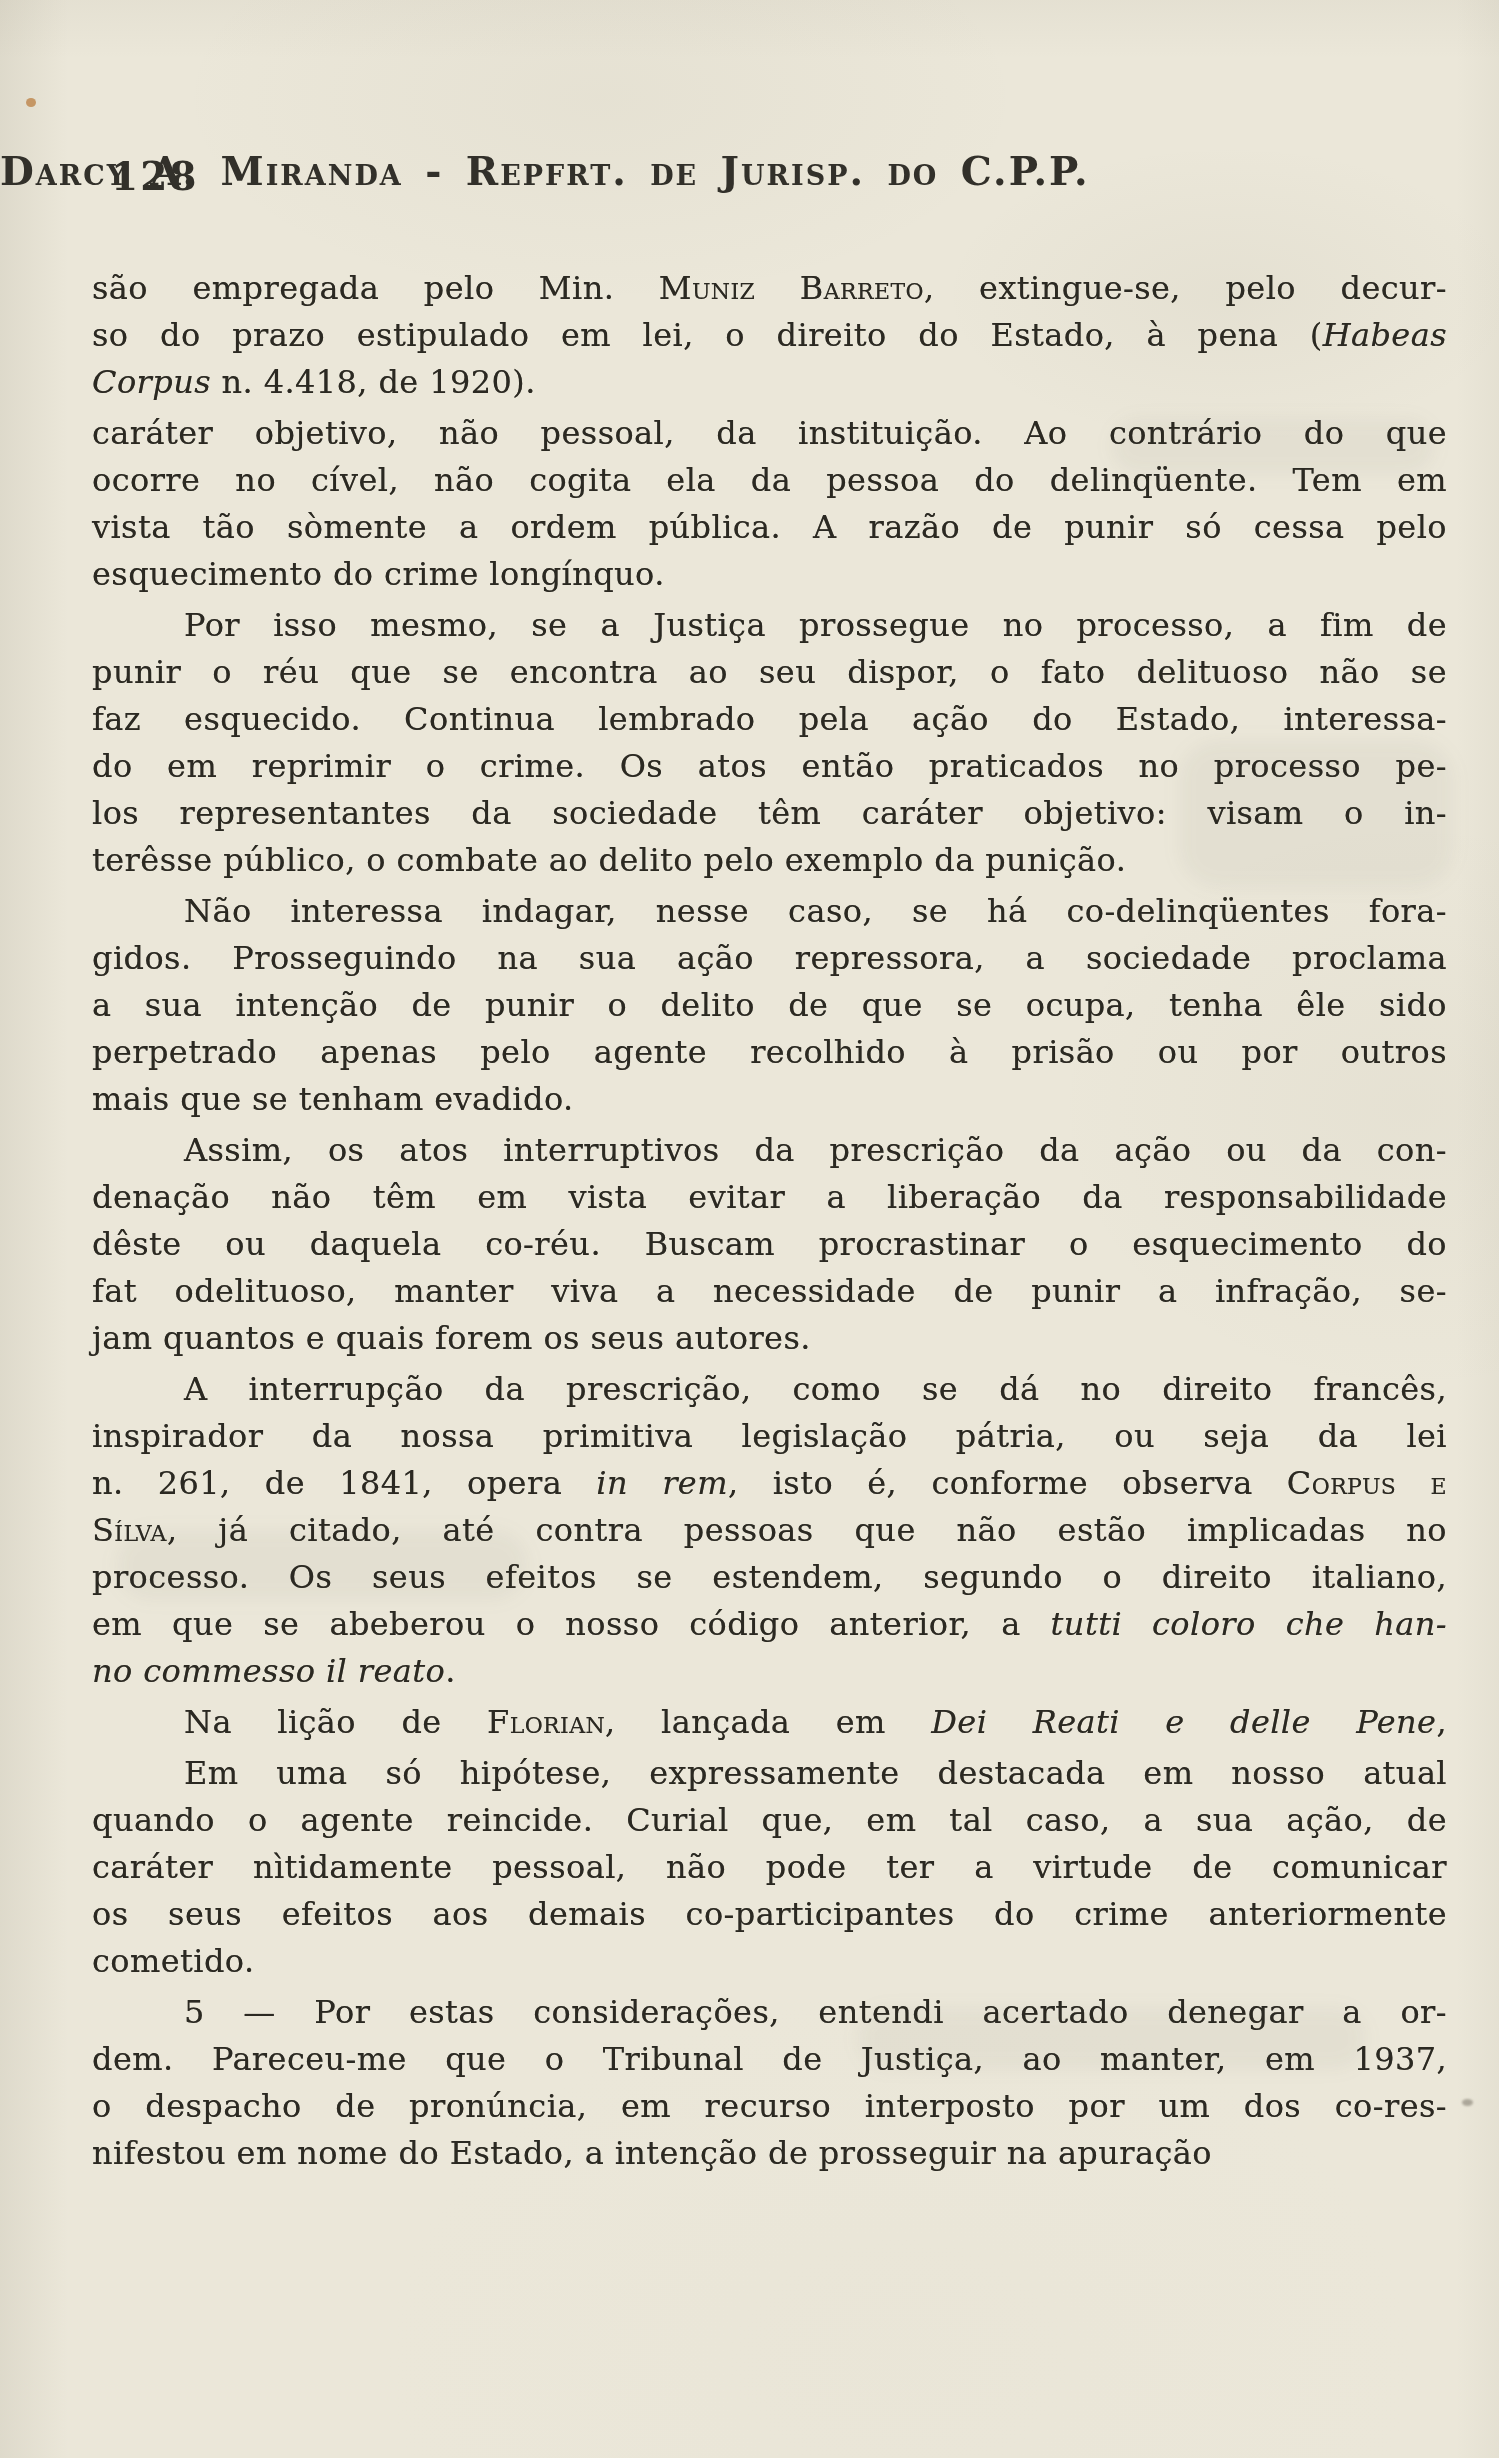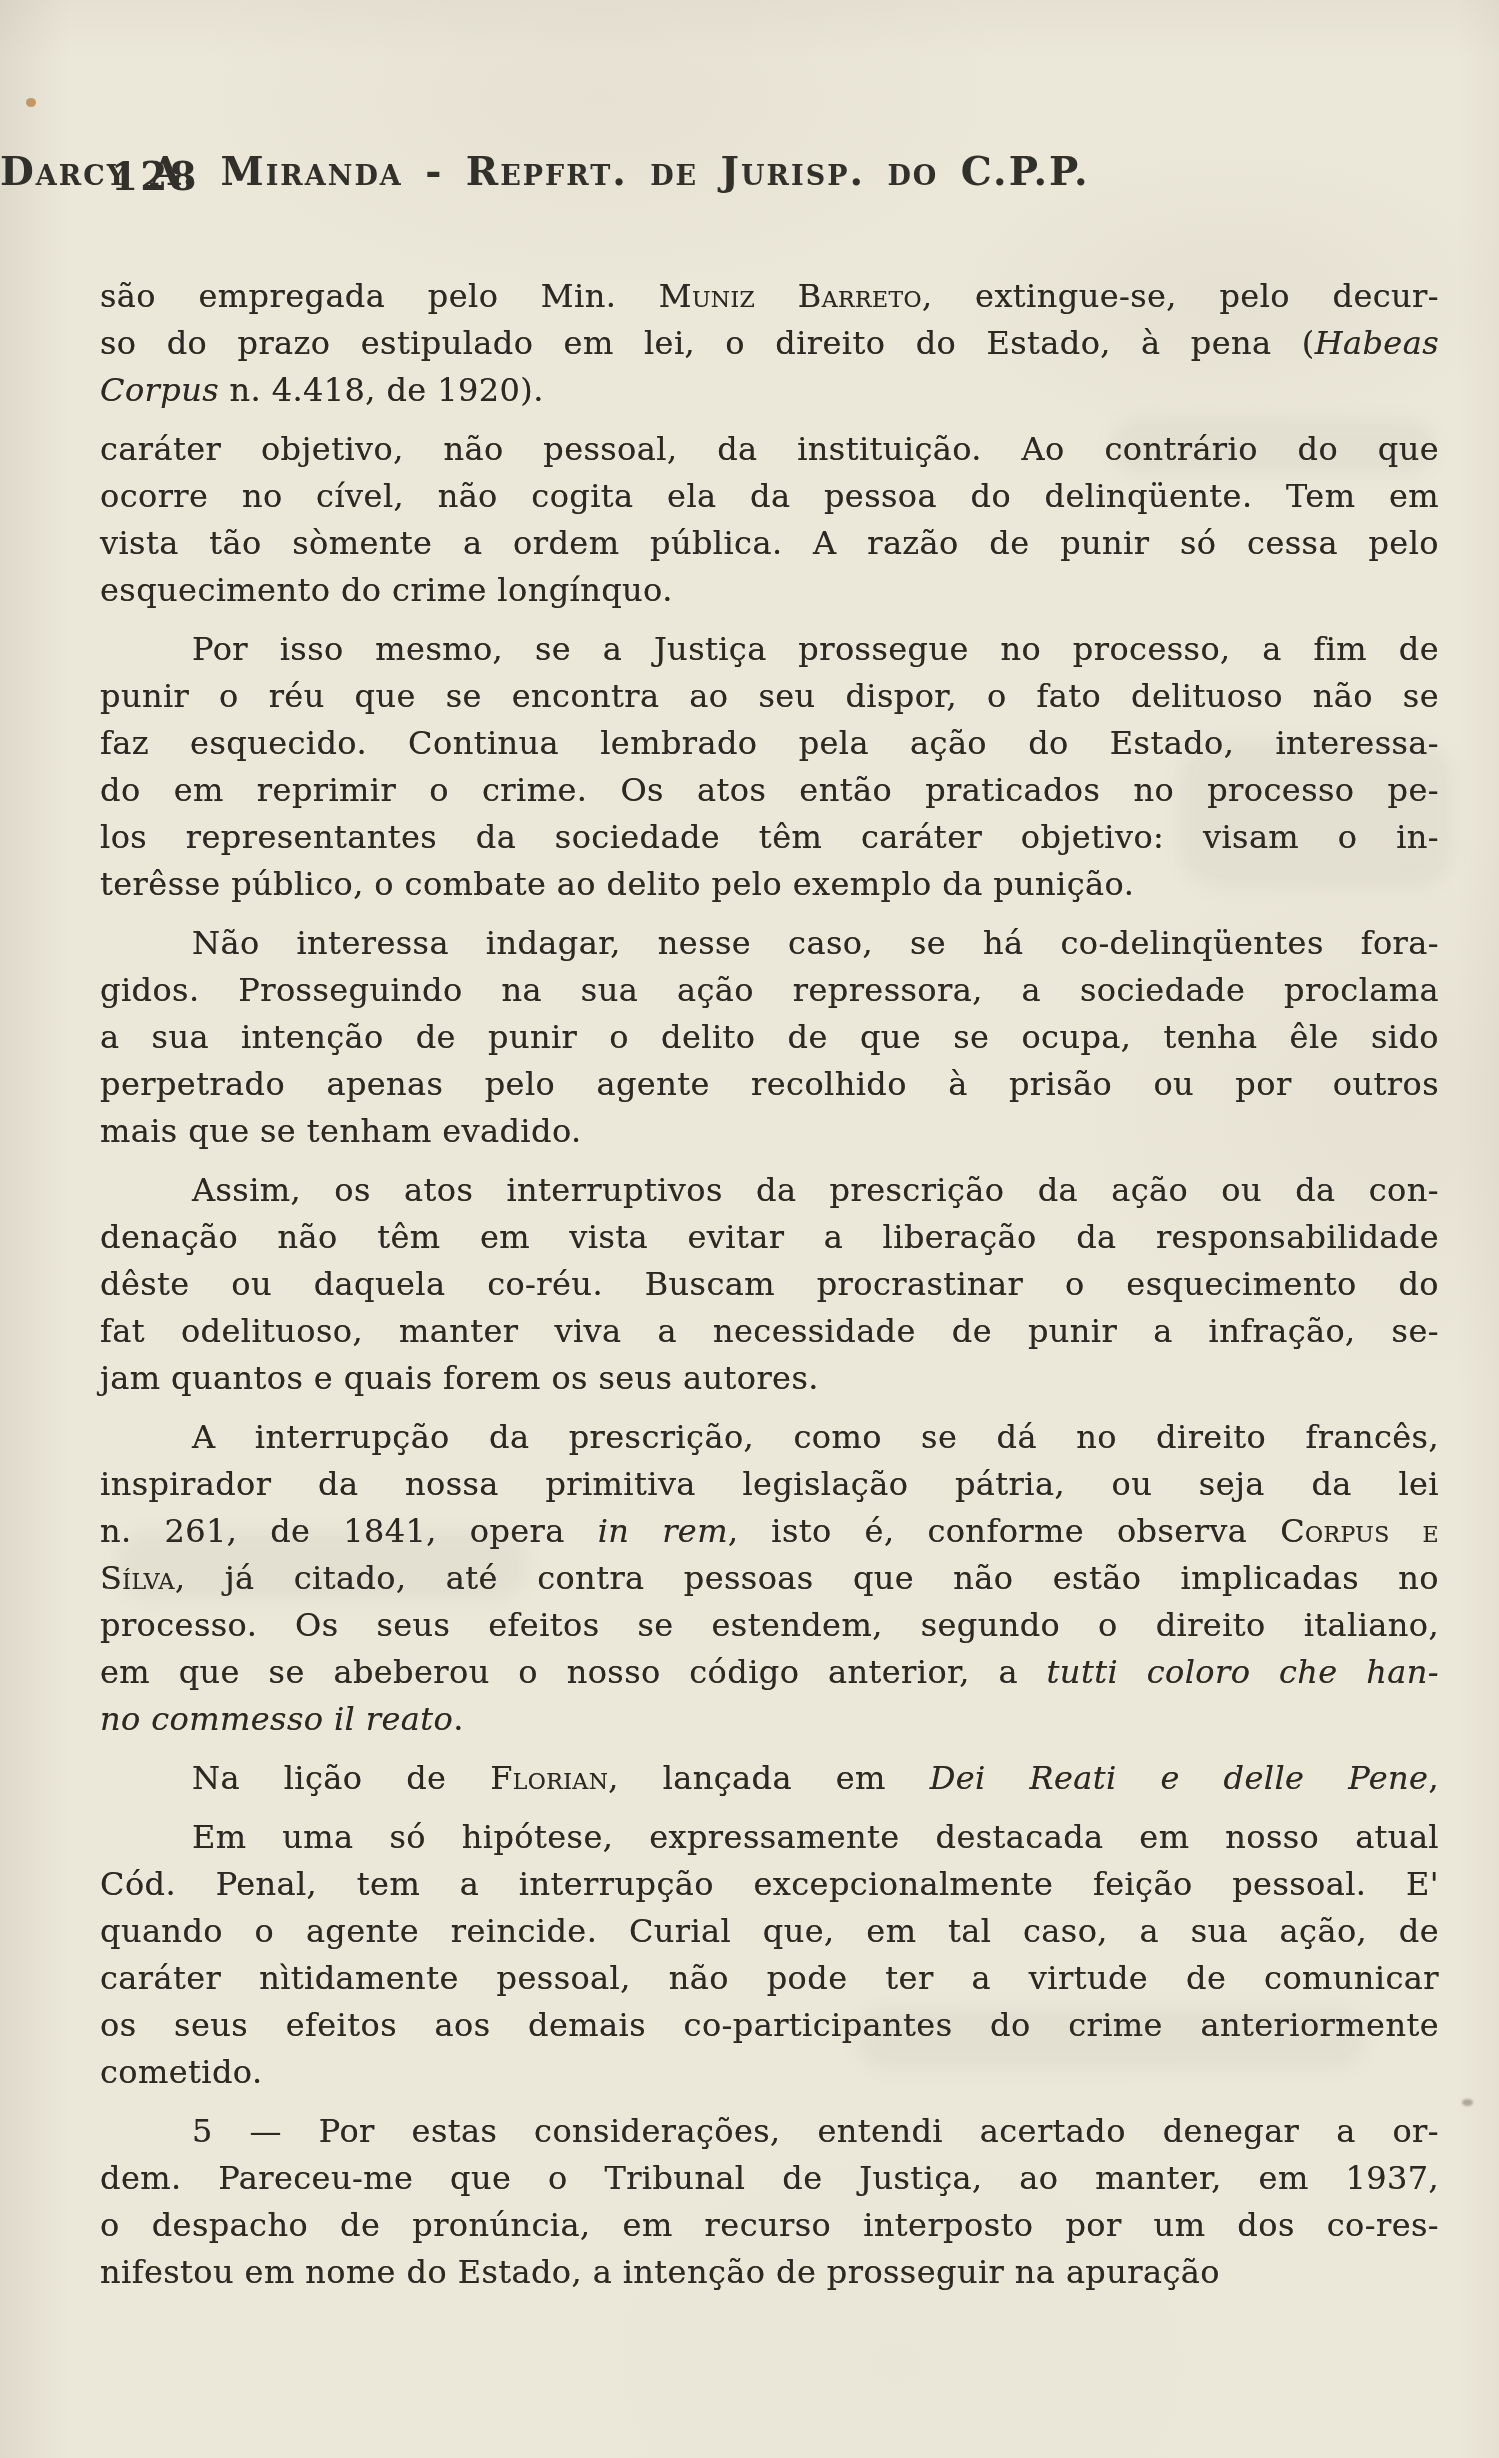--- a/index.html
+++ b/index.html
@@ -59,21 +59,21 @@
     letter-spacing: 2px; word-spacing: 6.8px;
     color: #32302a;
   }
 
   .text-block {
     position: absolute; left: 88px; top: 261px; width: 1363px;
     font-size: 32px; line-height: 47px;
     letter-spacing: 0.4px;
     text-shadow: 0 0 0.6px rgba(43,41,34,0.55);
   }
-  .para { margin: 12px; }
+  .para { margin: 4px; }
   .line { text-align: justify; text-align-last: justify; }
   .line.last { text-align-last: left; }
   .line.indent { text-indent: 92px; }
   .sc { font-variant: small-caps; }
   em { }
 </style>
 </head>
 <body>
 
 <div class="texture"></div>
@@ -130,21 +130,20 @@
       <div class="line"><span class="sc">Sílva</span>, já citado, até contra pessoas que não estão implicadas no</div>
       <div class="line">processo. Os seus efeitos se estendem, segundo o direito italiano,</div>
       <div class="line">em que se abeberou o nosso código anterior, a <em>tutti coloro che han-</em></div>
       <div class="line last"><em>no commesso il reato</em>.</div>
     </div>
     <div class="para">
       <div class="line indent">Na lição de <span class="sc">Florian</span>, lançada em <em>Dei Reati e delle Pene</em>,</div>
     </div>
     <div class="para">
       <div class="line indent">Em uma só hipótese, expressamente destacada em nosso atual</div>
-      <div class="line">Cód. Penal, tem a interrupção excepcionalmente feição pessoal. E'</div>
       <div class="line">quando o agente reincide. Curial que, em tal caso, a sua ação, de</div>
       <div class="line">caráter nìtidamente pessoal, não pode ter a virtude de comunicar</div>
       <div class="line">os seus efeitos aos demais co-participantes do crime anteriormente</div>
       <div class="line last">cometido.</div>
     </div>
     <div class="para">
       <div class="line indent">5 — Por estas considerações, entendi acertado denegar a or-</div>
       <div class="line">dem. Pareceu-me que o Tribunal de Justiça, ao manter, em 1937,</div>
       <div class="line">o despacho de pronúncia, em recurso interposto por um dos co-res-</div>
       <div class="line last">nifestou em nome do Estado, a intenção de prosseguir na apuração</div>

